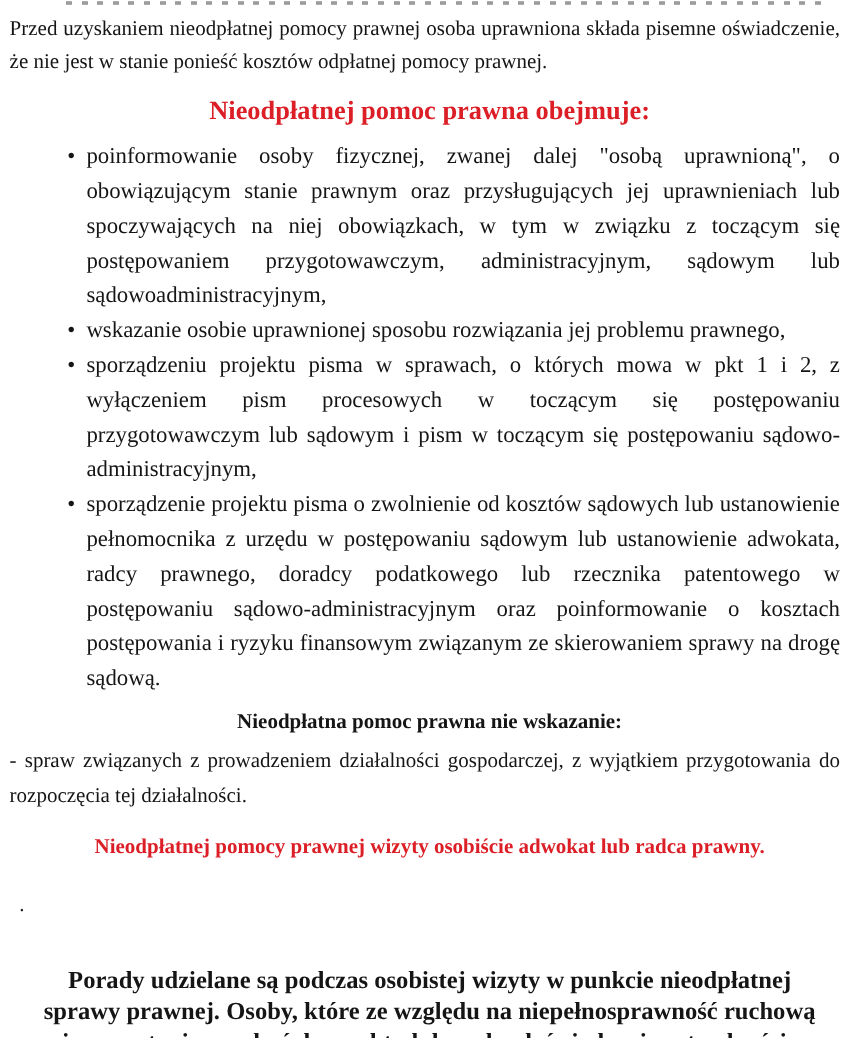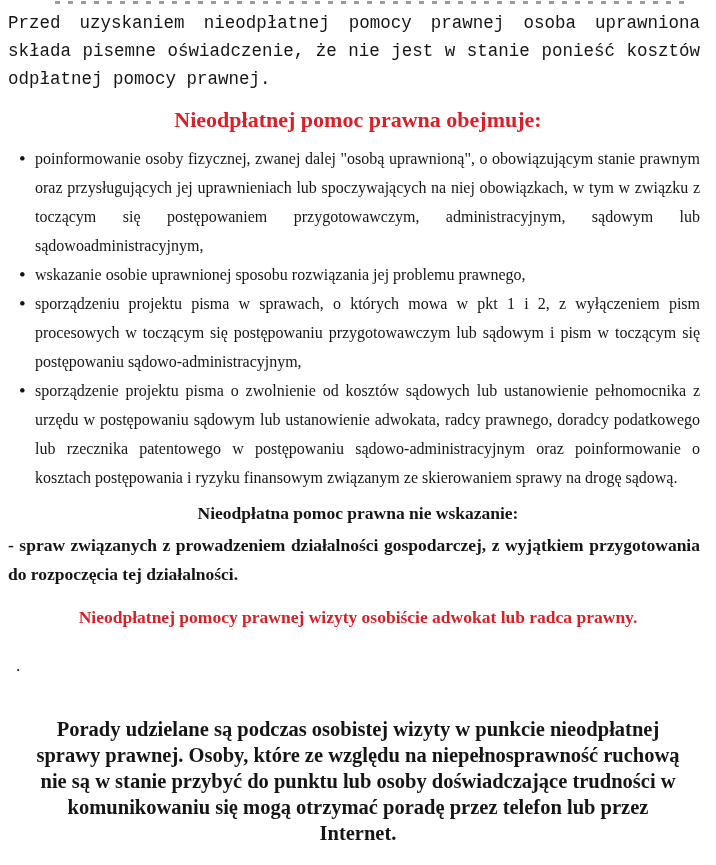--- a/index.html
+++ b/index.html
@@ -24,58 +24,57 @@
     height: 3px;
     margin: 1px 26px 5px 55px;
     background: repeating-linear-gradient(90deg, #4a4a4a 0 5px, transparent 5px 13px);
     opacity: 0.55;
   }
   .intro {
     font-size: 17.5px;
     line-height: 28px;
     text-align: justify;
     margin: 0 16px 0 8px;
-    font-family: Liberation Mono, monospace;
   }
   .heading-red {
     font-size: 22px;
     font-weight: bold;
     text-align: center;
     margin: 14px 0 11px;
   }
   ul.points {
     list-style: none;
     margin: 0 0 0 0;
     padding: 0 16px 0 35px;
   }
   ul.points li {
     position: relative;
-    font-size: 16px;
+    font-size: 19px;
     line-height: 29px;
     text-align: justify;
+    margin-left: 37px;
   }
   ul.points li::before {
     content: "\2022";
     position: absolute;
     left: -16px;
     top: 0;
     font-size: 19px;
   }
   .heading-black {
     font-size: 17.5px;
     font-weight: bold;
     text-align: center;
     margin: 11px 0 7px;
   }
   .excludes {
     font-size: 17.5px;
     line-height: 29px;
     text-align: justify;
     margin: 0 16px 0 8px;
-    font-weight: bold;
   }
   .provider-note {
     font-size: 17.5px;
     font-weight: bold;
     text-align: center;
     margin: 17px 0 0;
     line-height: 22px;
   }
   .stray-period {
     font-size: 17.5px;

